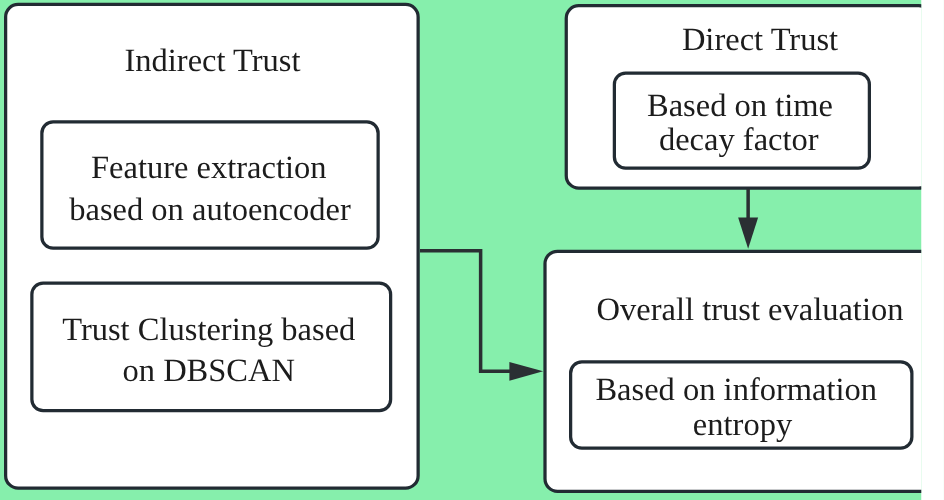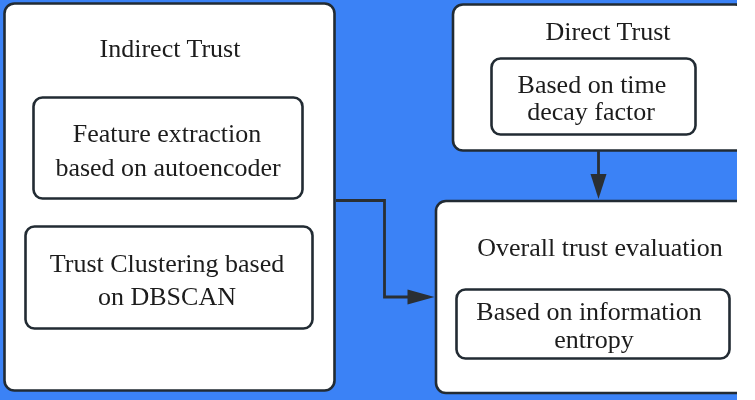--- a/index.html
+++ b/index.html
@@ -4,21 +4,21 @@
 <style>
   html, body {
     margin: 0;
     padding: 0;
     background: #ffffff;
   }
   .stage {
     position: relative;
     width: 737px;
     height: 400px;
-    background: #3b82f6;
+    background: #86efac;
     overflow: hidden;
   }
   svg {
     display: block;
   }
   svg text {
     font-family: "Liberation Serif", "DejaVu Serif", serif;
     font-size: 26px;
     text-anchor: middle;
   }

